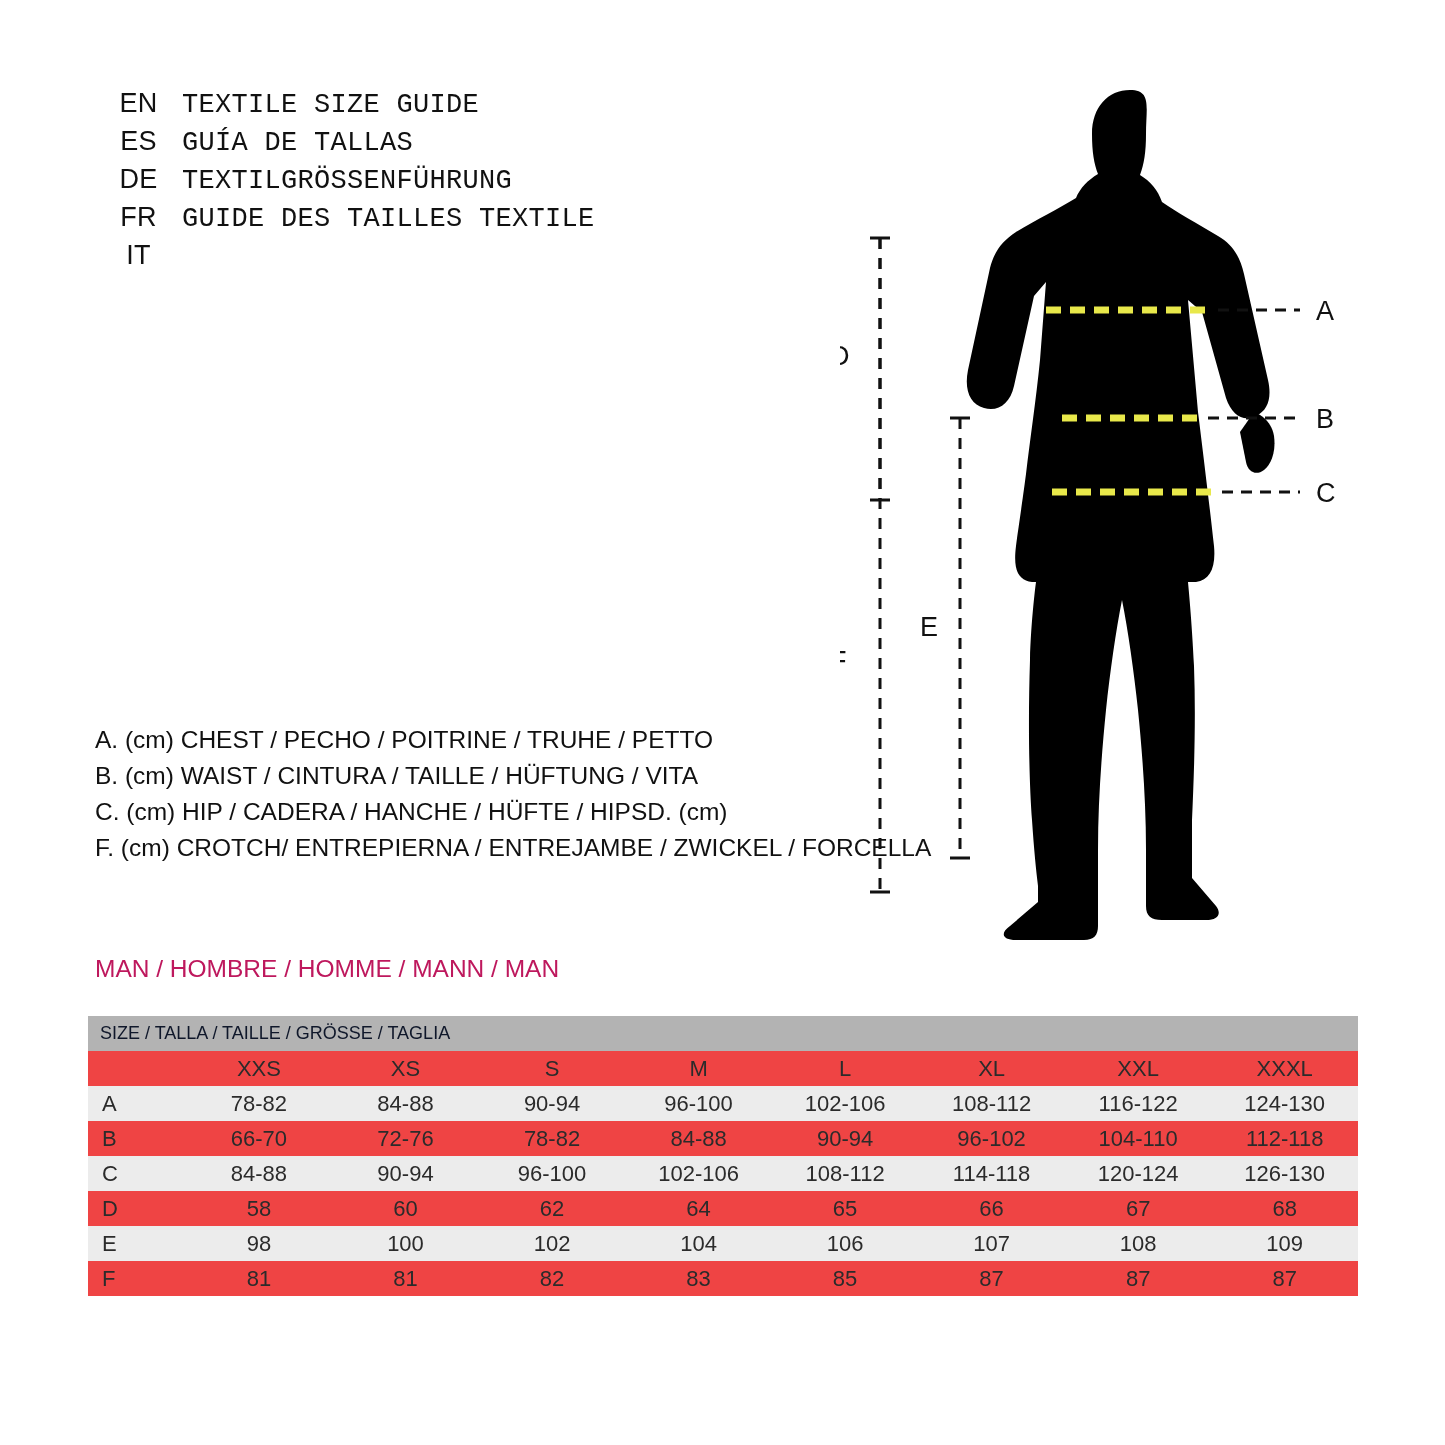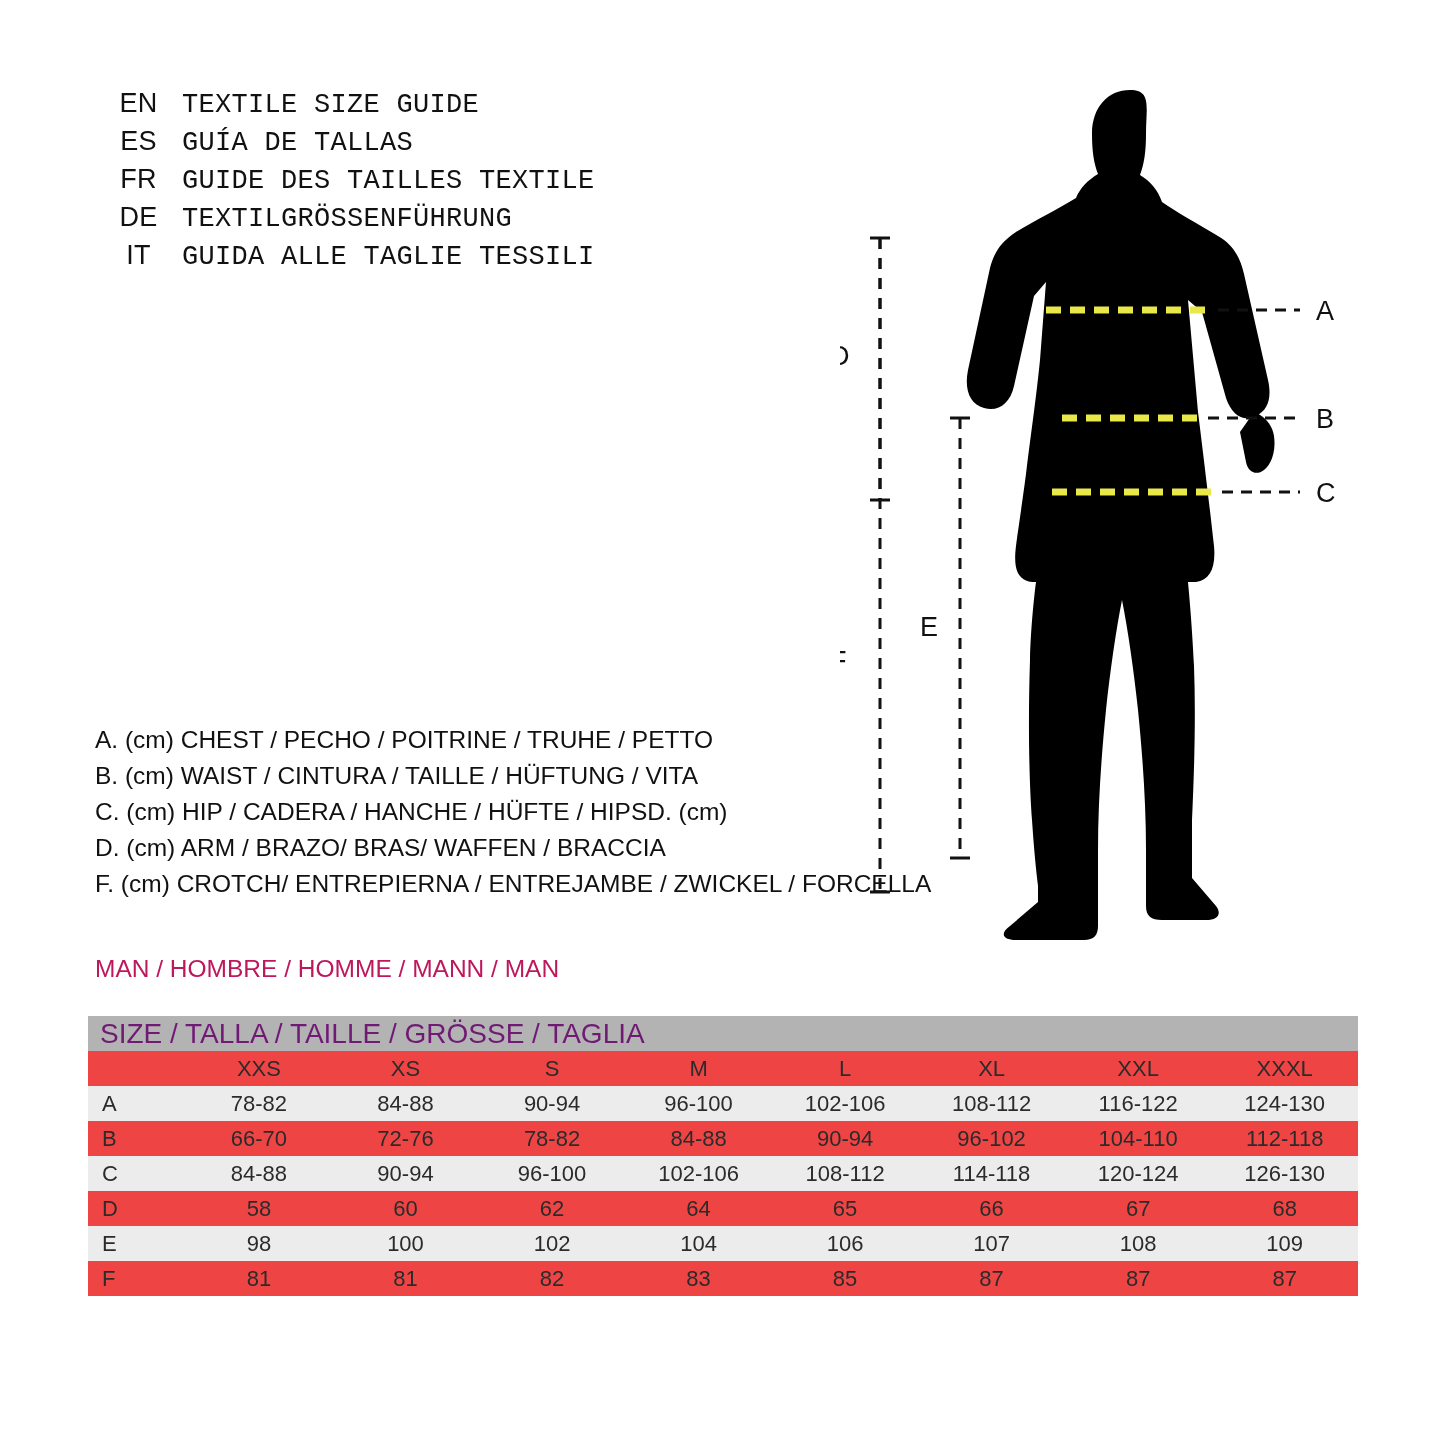--- a/index.html
+++ b/index.html
@@ -89,22 +89,22 @@
     padding: 0;
     height: 35px;
     font-weight: normal;
     text-align: center;
     vertical-align: middle;
   }
   .banner-cell {
     background: #b3b3b3;
     text-align: left !important;
     padding-left: 12px !important;
-    font-size: 28px;
-    color: #701a75;
+    font-size: 18px;
+    color: #0f172a;
     height: 38px;
   }
   .row-alt { background: #ececec; }
   .row-plain { background: #ef4444; }
   .rowlabel {
     width: 74px;
     text-align: left !important;
     padding-left: 14px !important;
     color: #2b2b2b;
   }
@@ -117,38 +117,36 @@
 <div id="titles">
   <div class="title-row">
     <span class="title-lang">EN</span>
     <span class="title-text">TEXTILE SIZE GUIDE</span>
   </div>
   <div class="title-row">
     <span class="title-lang">ES</span>
     <span class="title-text">GUÍA DE TALLAS</span>
   </div>
   <div class="title-row">
+    <span class="title-lang">DE</span>
+    <span class="title-text">TEXTILGRÖSSENFÜHRUNG</span>
+  </div>
+  <div class="title-row">
     <span class="title-lang">FR</span>
     <span class="title-text">GUIDE DES TAILLES TEXTILE</span>
   </div>
   <div class="title-row">
-    <span class="title-lang">DE</span>
-    <span class="title-text">TEXTILGRÖSSENFÜHRUNG</span>
-  </div>
-  <div class="title-row">
     <span class="title-lang">IT</span>
-    <span class="title-text">GUIDA ALLE TAGLIE TESSILI</span>
   </div>
 </div>
 
 <div id="legend">
   <div class="legend-row">A. (cm) CHEST / PECHO / POITRINE / TRUHE / PETTO</div>
   <div class="legend-row">B. (cm) WAIST / CINTURA / TAILLE / HÜFTUNG / VITA</div>
   <div class="legend-row">C. (cm) HIP / CADERA / HANCHE / HÜFTE / HIPSD. (cm)</div>
-  <div class="legend-row">D. (cm) ARM / BRAZO/ BRAS/ WAFFEN / BRACCIA</div>
   <div class="legend-row">F. (cm) CROTCH/ ENTREPIERNA / ENTREJAMBE / ZWICKEL / FORCELLA</div>
 </div>
 
 <div id="subject-label">MAN / HOMBRE / HOMME / MANN / MAN</div>
 
 <div id="figure">
   <svg width="560" height="900" viewBox="0 0 560 900" xmlns="http://www.w3.org/2000/svg">
 
     <g>
       <path fill="#000000" d="

